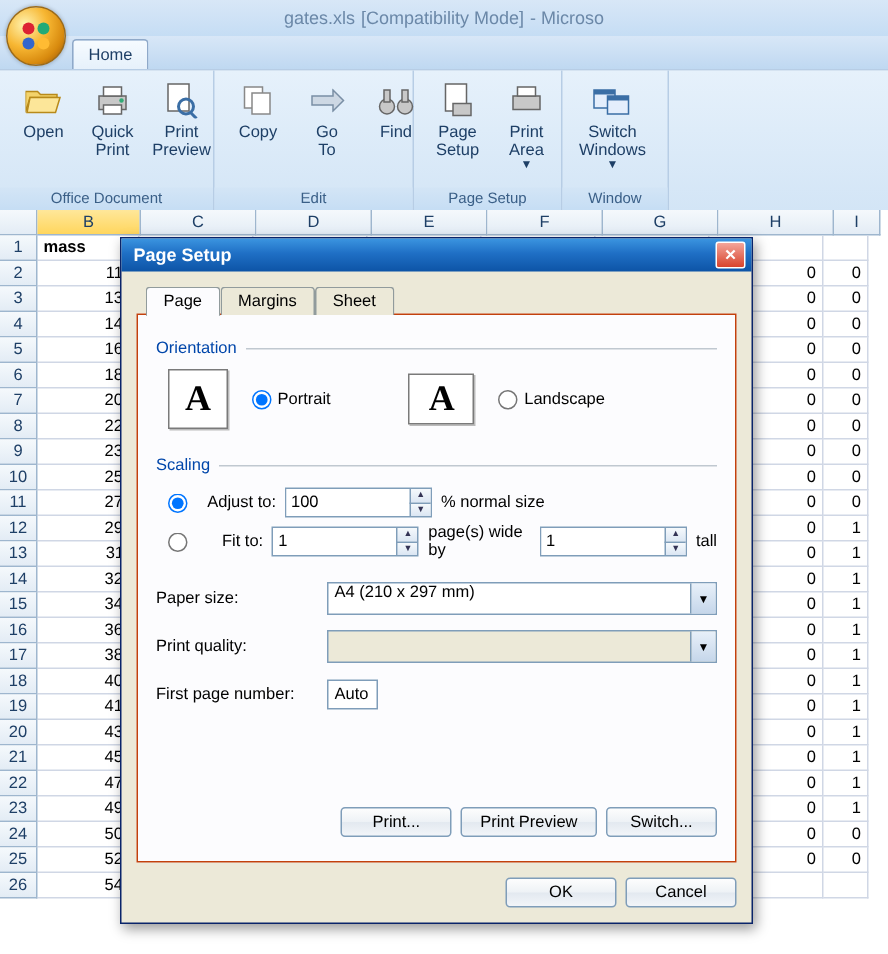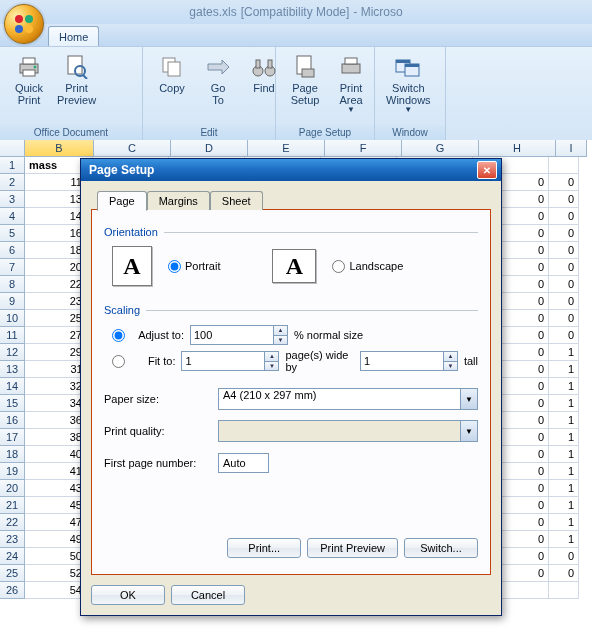--- a/index.html
+++ b/index.html
@@ -59,23 +59,23 @@
   .spin input{border:none;width:32px;text-align:left;font:inherit;padding:0 3px;outline:none;}
   .spin .sp-btns{display:flex;flex-direction:column;width:14px;}
   .spin .sp-btns div{flex:1;background:linear-gradient(#f5f9fc,#dbe6f3);border-left:1px solid #7f9db9;font-size:6px;display:flex;align-items:center;justify-content:center;color:#335;}
   .spin .sp-btns div:first-child{border-bottom:1px solid #7f9db9;}
   .field-row{display:flex;align-items:center;height:26px;gap:10px;margin-top:6px;}
   .field-row label{width:104px;}
   .combo{flex:1;display:flex;height:20px;border:1px solid #7f9db9;background:#fff;align-items:flex-start;}
   .combo.readonly{background:#ece9d8;}
   .combo span{flex:1;padding:0 4px;}
   .combo .dd{width:16px;height:100%;background:linear-gradient(#e8f0f9,#c5d6ea);border-left:1px solid #7f9db9;display:flex;align-items:center;justify-content:center;font-size:8px;}
-  .text-input{border:1px solid #7f9db9;background:#fff;height:20px;box-sizing:border-box;padding:0 4px;font:inherit;width:51px;}
+  .text-input{border:1px solid #7f9db9;background:#fff;height:20px;box-sizing:border-box;padding:0 4px;font:inherit;width:34px;}
   .btn{border:1px solid #7f9db9;background:linear-gradient(#fdfdfd,#eef2f6 48%,#e3e9f0 52%,#f2f5f9);padding:3px 12px;border-radius:3px;font:inherit;min-width:74px;}
-  .btn-row{display:flex;justify-content:flex-start;gap:6px;margin-top:10px;}
+  .btn-row{display:flex;justify-content:flex-end;gap:6px;margin-top:10px;}
   .inner-btn-row{display:flex;justify-content:flex-end;gap:6px;margin-top:62px;}
 </style>
 </head>
 <body>
 <div class="app">
 
 <div class="titlebar">
   <span>gates.xls</span>
   <span>[Compatibility Mode]</span>
   <span>- Microso</span>
@@ -89,20 +89,29 @@
       </svg>
 </div>
 
 <div class="tabsrow">
   <div class="ribbon-tab">Home</div>
 </div>
 
 <div class="ribbon">
   <div class="group" style="width:142px">
     <div class="group-body">
+      <div class="rbtn">
+        <div class="icon">
+              <svg width="24" height="20" viewBox="0 0 24 20">
+                <path d="M1 4h7l2 2h11v2H3l-3 10V4z" fill="#f3d36b" stroke="#b88a1a"></path>
+                <path d="M3 8h20l-3 10H1z" fill="#fce699" stroke="#b88a1a"></path>
+              </svg>
+            </div>
+        <div class="lbl">Open</div>
+      </div>
       <div class="rbtn">
         <div class="icon">
               <svg width="24" height="22" viewBox="0 0 24 22">
                 <rect x="3" y="8" width="18" height="9" fill="#c8c8c8" stroke="#666"></rect>
                 <rect x="6" y="2" width="12" height="6" fill="#fff" stroke="#666"></rect>
                 <rect x="6" y="14" width="12" height="6" fill="#fff" stroke="#666"></rect>
                 <circle cx="18" cy="11" r="1.5" fill="#3a7"></circle>
               </svg>
             </div>
         <div class="lbl" style="white-space:pre">Quick

